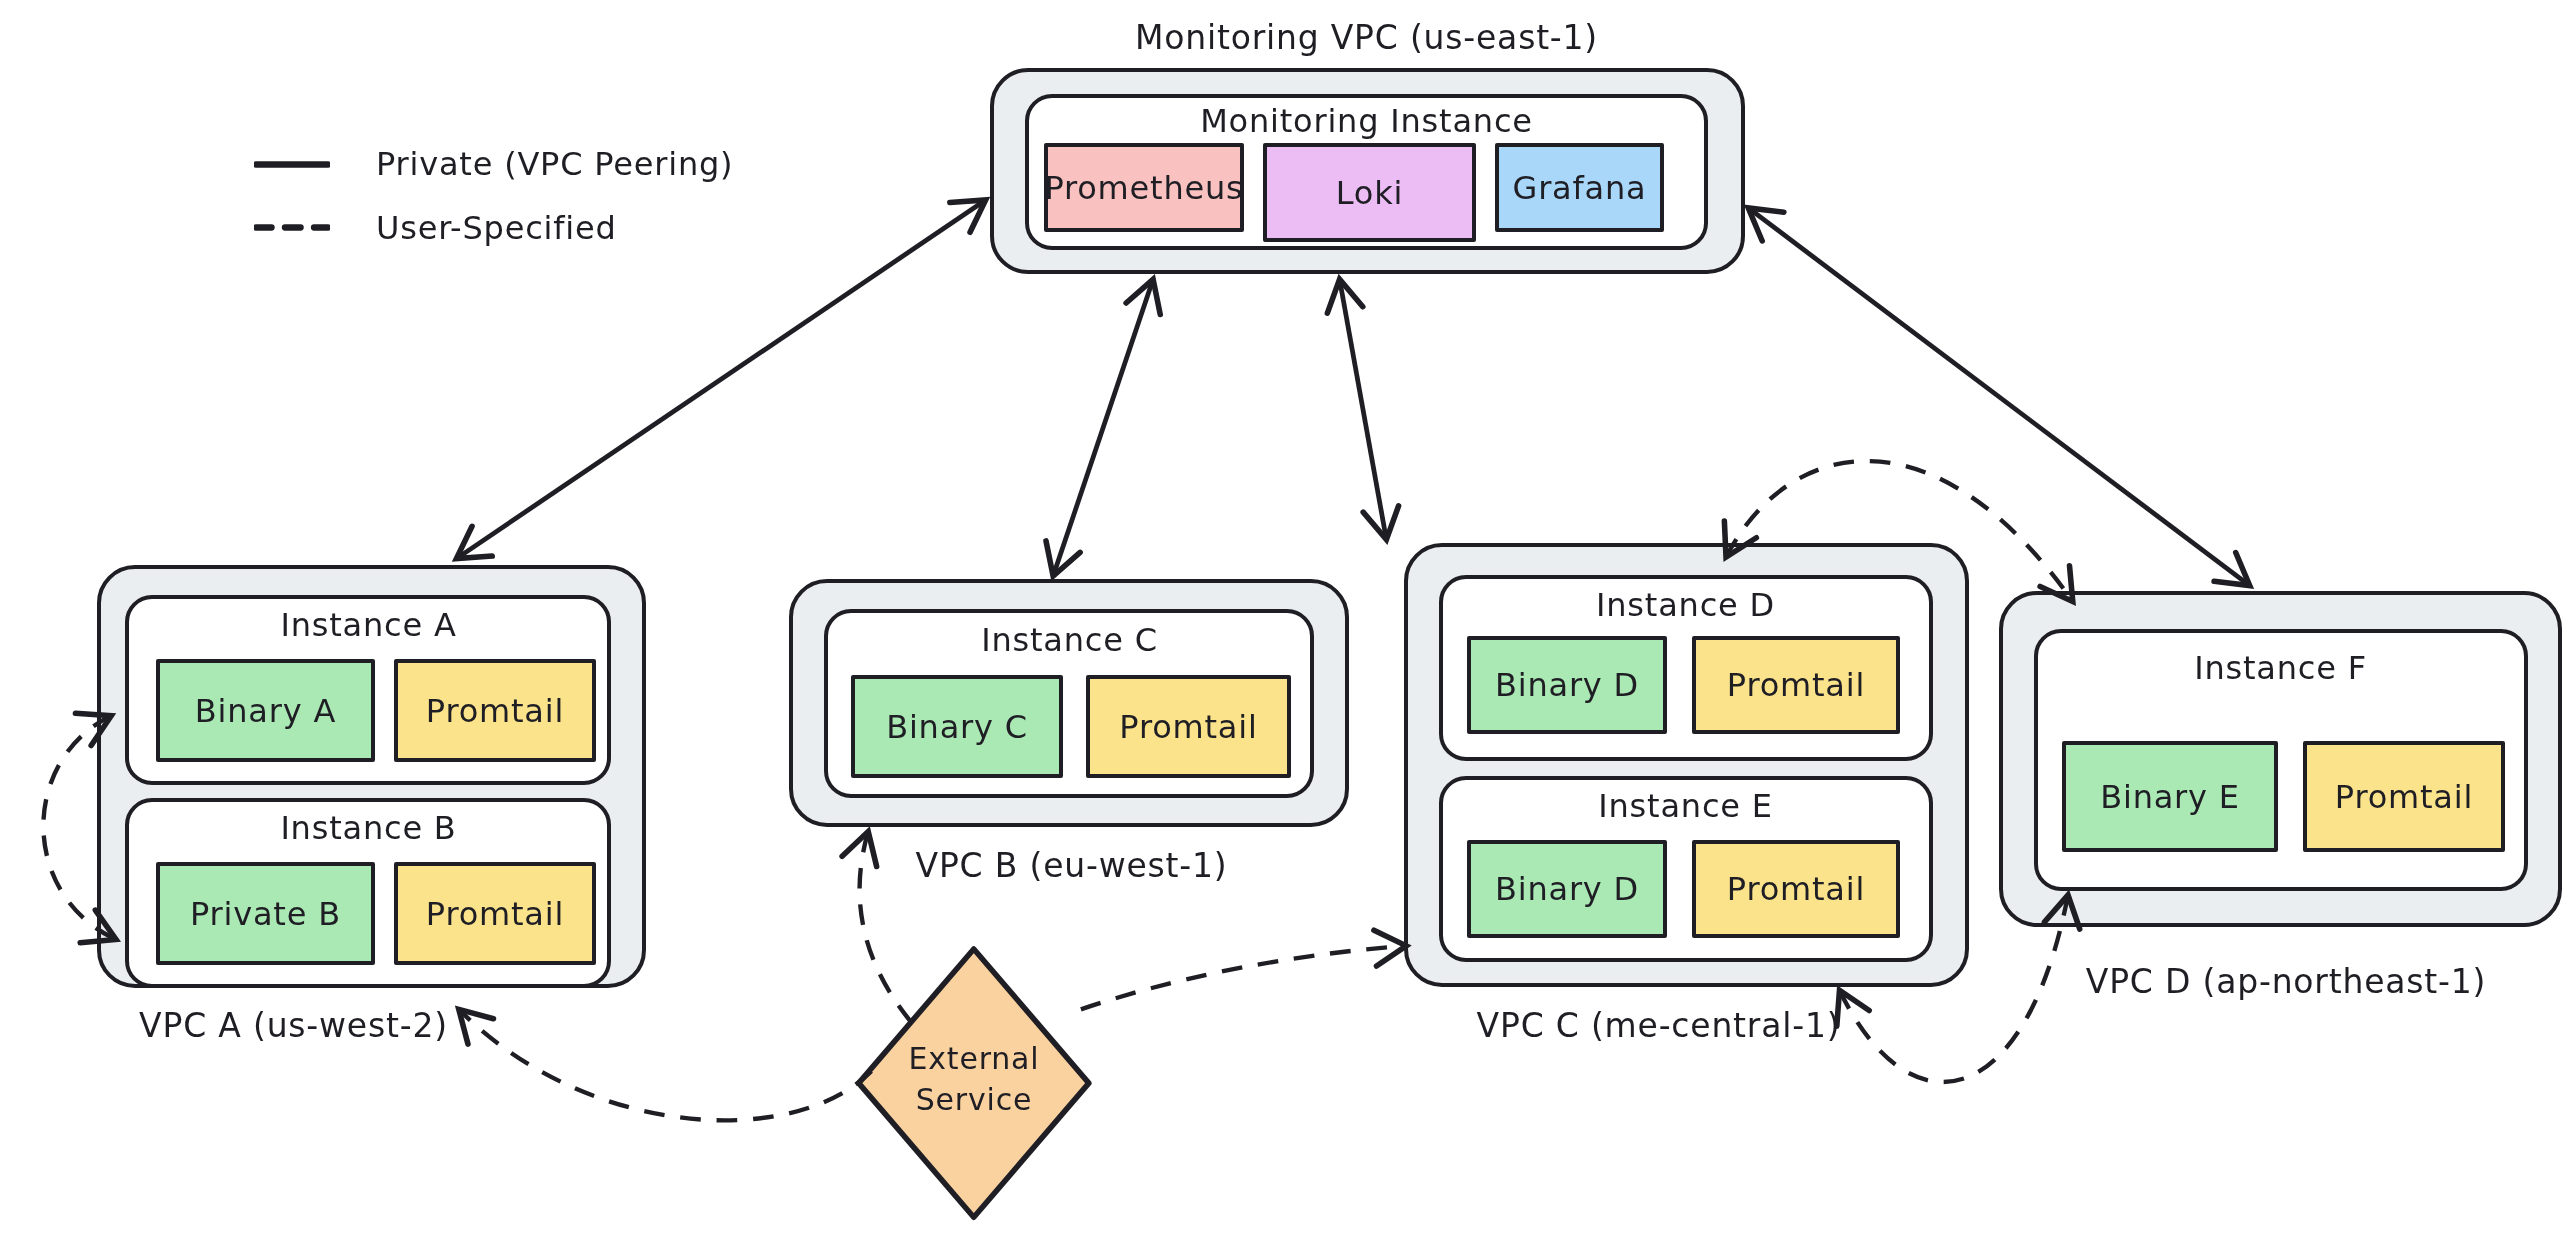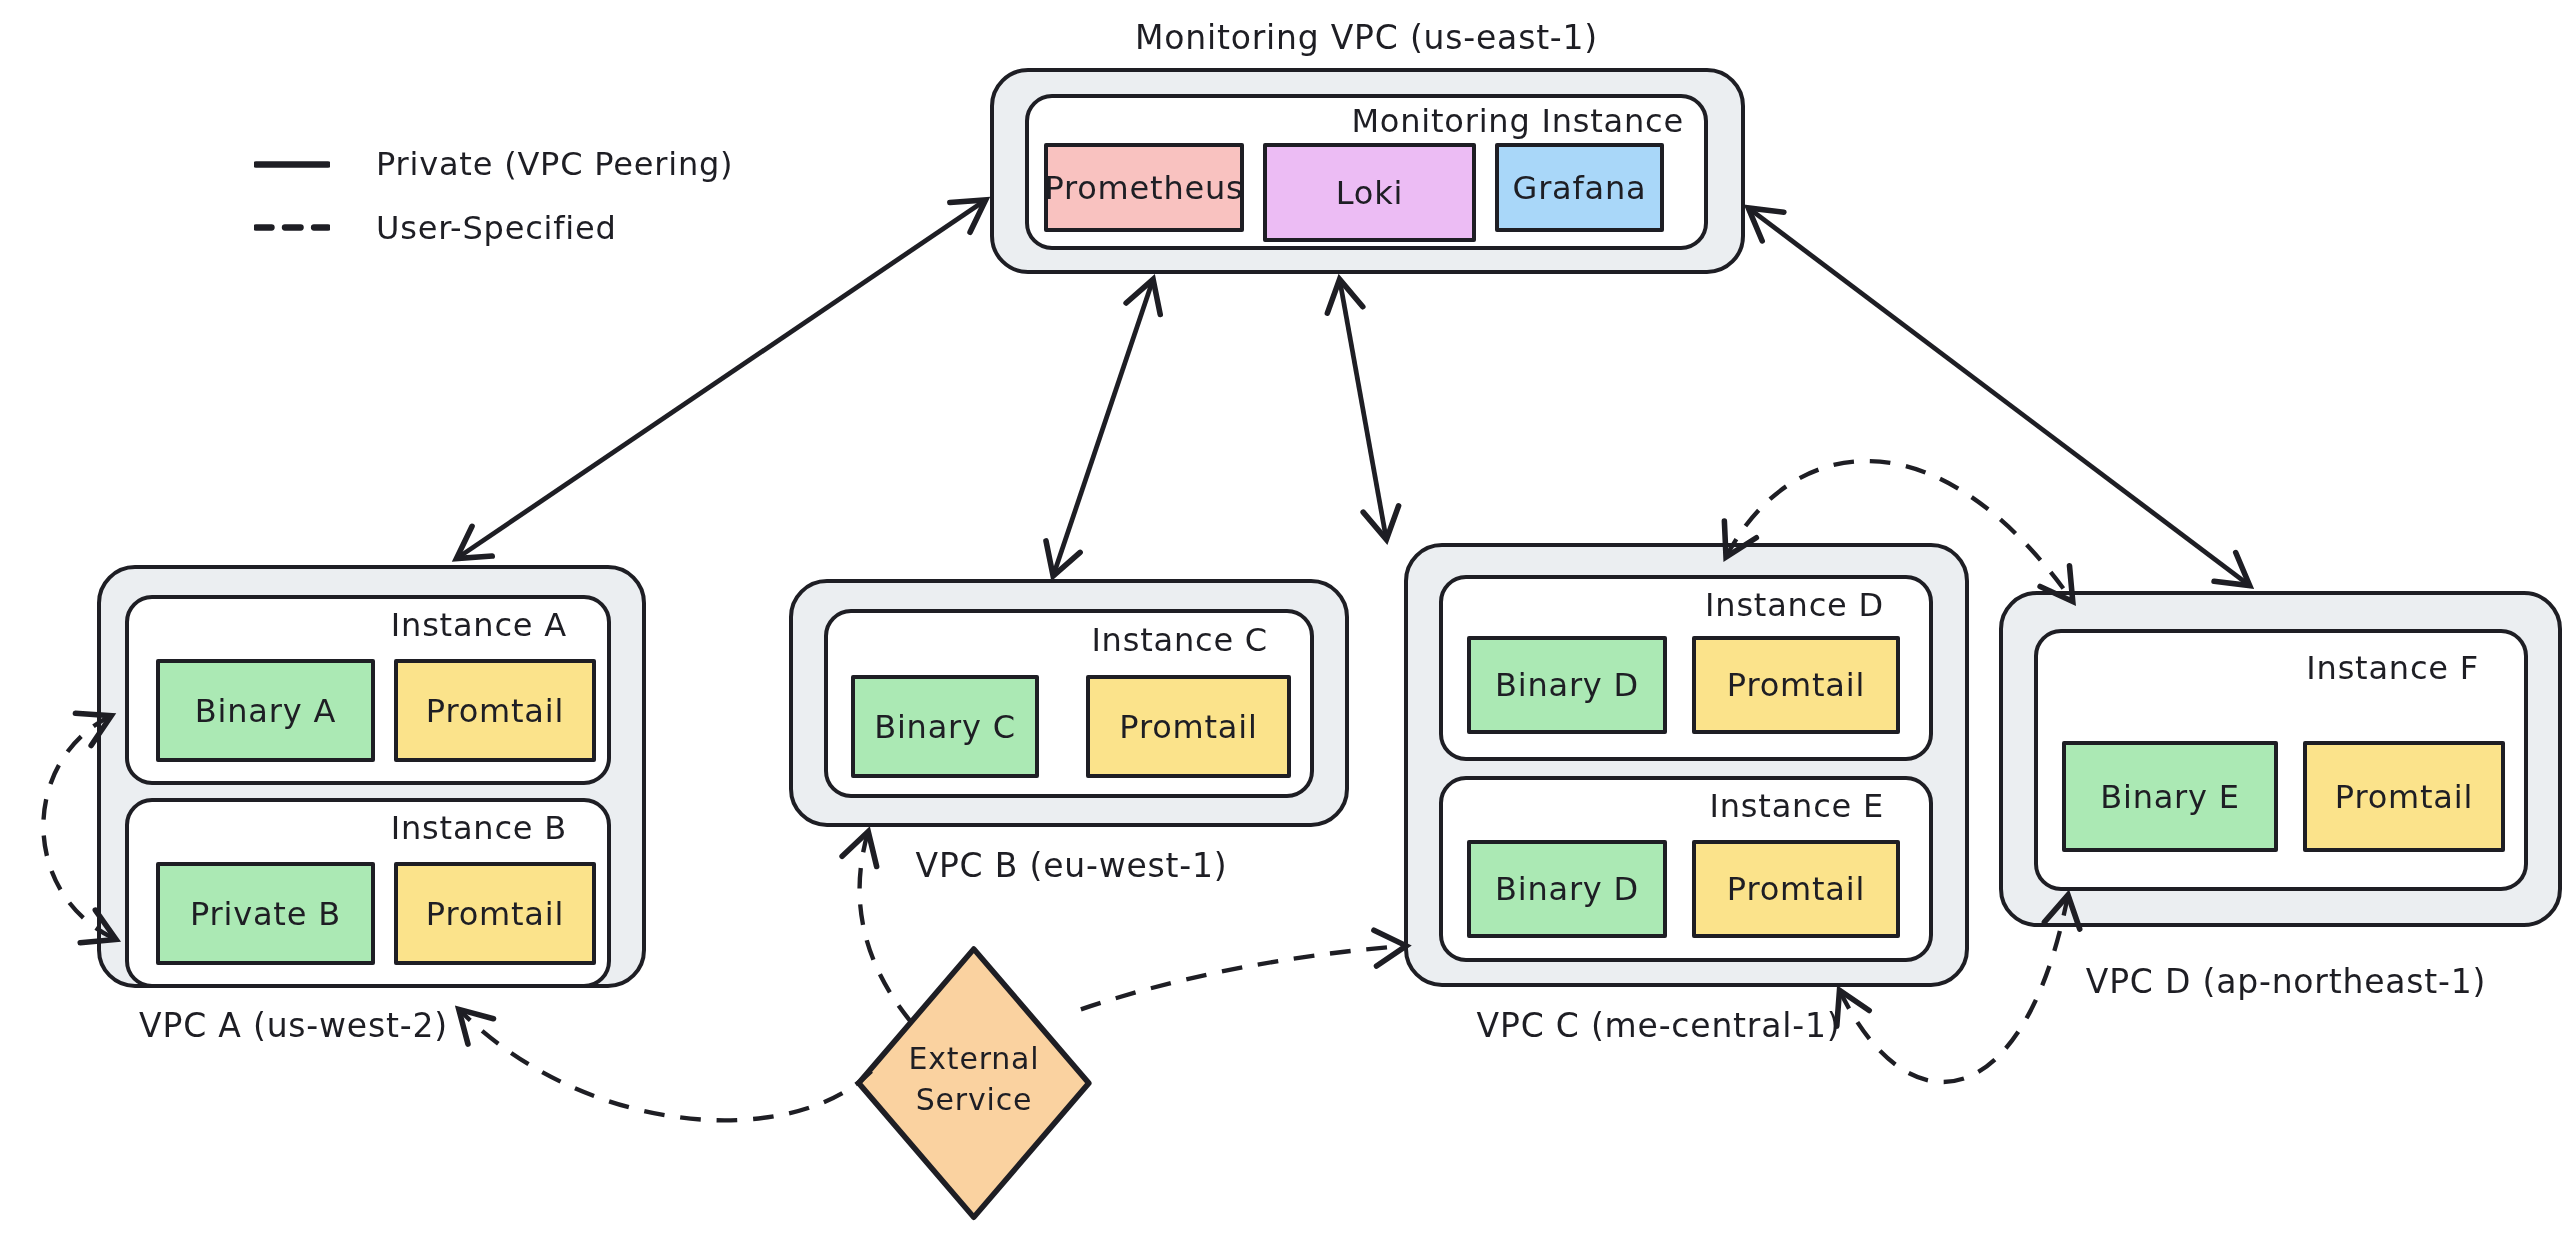--- a/index.html
+++ b/index.html
@@ -14,21 +14,21 @@
   .chip{
     border:4px solid #1e1e24;border-radius:2px;display:flex;align-items:center;justify-content:center;
     font-size:32px;letter-spacing:0.8px;white-space:nowrap;
   }
   .c-green{background:#abe9b4;} .c-yellow{background:#fbe38b;} .c-pink{background:#f9c2c0;}
   .c-purple{background:#ecbcf4;} .c-blue{background:#a9d7f9;}
   .title{
     position:absolute;z-index:2;font-size:33px;letter-spacing:0.8px;text-align:center;white-space:nowrap;
   }
   .inst-title{
-    position:absolute;z-index:2;font-size:32px;letter-spacing:0.8px;text-align:right;white-space:nowrap;
+    position:absolute;z-index:2;font-size:32px;letter-spacing:0.8px;text-align:center;white-space:nowrap;
   }
   .legend{position:absolute;left:254px;top:141px;z-index:2;}
   .legend-row{display:flex;align-items:center;height:46px;margin-bottom:17.5px;}
   .legend-sample{width:76px;margin-right:46px;flex:0 0 auto;}
   .legend-label{font-size:32px;letter-spacing:0.8px;white-space:nowrap;}
   .ext-label{
     position:absolute;z-index:4;text-align:center;font-size:30px;letter-spacing:0.8px;line-height:41px;
   }
 </style>
 </head>
@@ -66,21 +66,21 @@
   <div class="node chip c-yellow" style="left:394px;top:659px;width:202px;height:103px;">Promtail</div>
   <div class="node inst" style="left:125px;top:798px;width:486px;height:190px;"></div>
   <div class="inst-title" style="left:170px;top:809px;width:397px;">Instance B</div>
   <div class="node chip c-green" style="left:156px;top:862px;width:219px;height:103px;">Private B</div>
   <div class="node chip c-yellow" style="left:394px;top:862px;width:202px;height:103px;">Promtail</div>
   <div class="title" style="left:119px;top:1006px;width:349px;">VPC A (us-west-2)</div>
 
   <div class="node vpc" style="left:789px;top:579px;width:560px;height:248px;"></div>
   <div class="node inst" style="left:824px;top:609px;width:490px;height:189px;"></div>
   <div class="inst-title" style="left:871px;top:621px;width:397px;">Instance C</div>
-  <div class="node chip c-green" style="left:851px;top:675px;width:188px;height:103px;">Binary C</div>
+  <div class="node chip c-green" style="left:851px;top:675px;width:212px;height:103px;">Binary C</div>
   <div class="node chip c-yellow" style="left:1086px;top:675px;width:205px;height:103px;">Promtail</div>
   <div class="title" style="left:865px;top:846px;width:413px;">VPC B (eu-west-1)</div>
 
   <div class="node vpc" style="left:1404px;top:543px;width:565px;height:444px;"></div>
   <div class="node inst" style="left:1439px;top:575px;width:494px;height:186px;"></div>
   <div class="inst-title" style="left:1487px;top:586px;width:397px;">Instance D</div>
   <div class="node chip c-green" style="left:1467px;top:636px;width:200px;height:98px;">Binary D</div>
   <div class="node chip c-yellow" style="left:1692px;top:636px;width:208px;height:98px;">Promtail</div>
   <div class="node inst" style="left:1439px;top:776px;width:494px;height:186px;"></div>
   <div class="inst-title" style="left:1487px;top:787px;width:397px;">Instance E</div>

